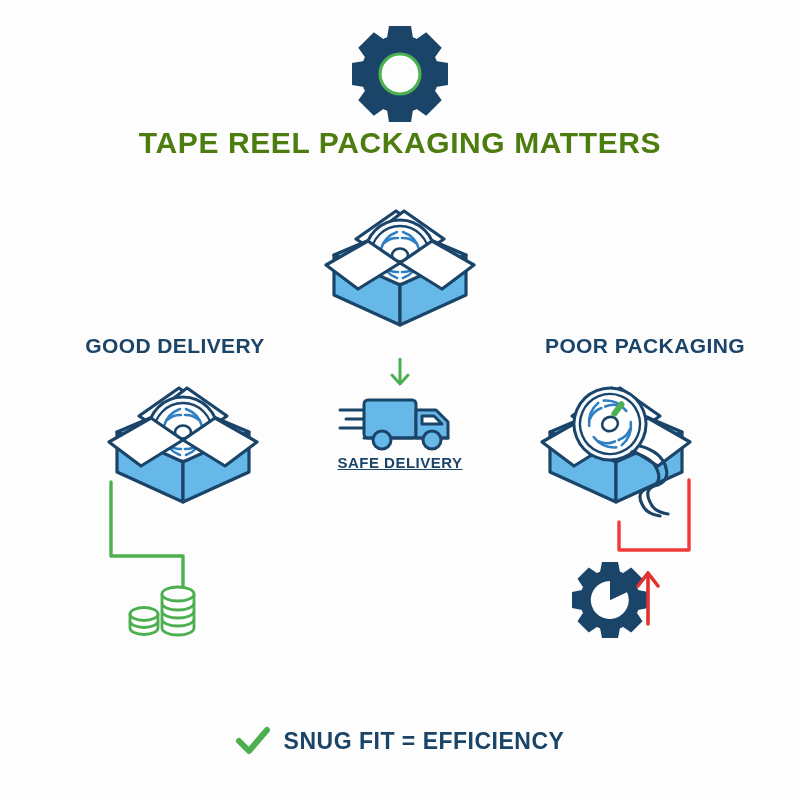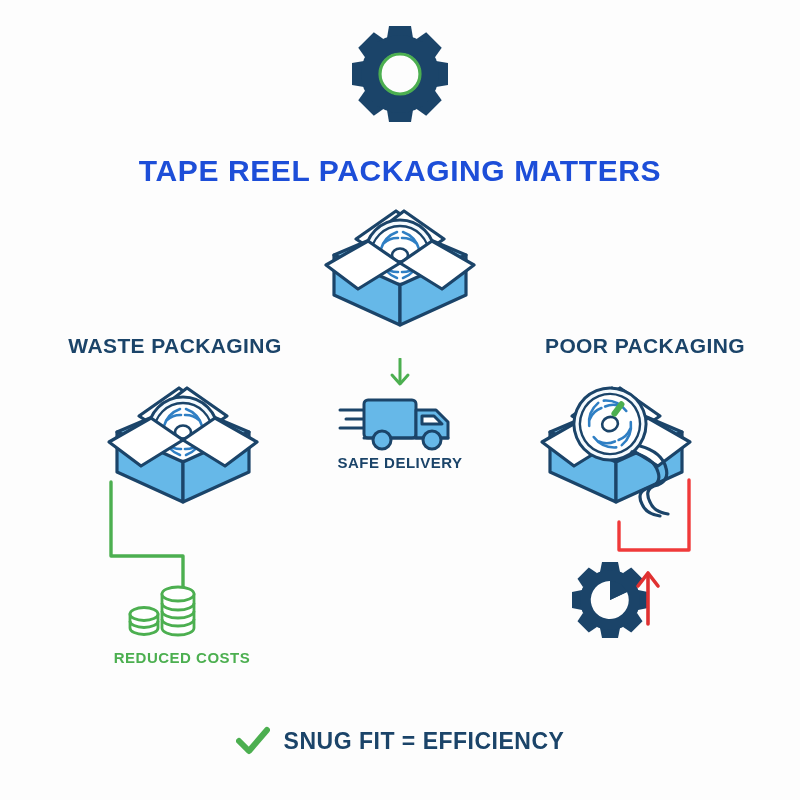--- a/index.html
+++ b/index.html
@@ -22,23 +22,22 @@
 
   .title {
     position: absolute;
     left: 0;
     top: 126px;
     width: 800px;
     text-align: center;
     font-size: 30px;
     font-weight: bold;
     letter-spacing: 0.6px;
-    color: #1d4ed8;
+    color: #4d7c0f;
     font-family: "Liberation Sans", sans-serif;
-    margin-top: 28px;
   }
 
   .col-label {
     position: absolute;
     top: 334px;
     width: 280px;
     text-align: center;
     font-size: 21px;
     font-weight: bold;
     letter-spacing: 0.4px;
@@ -47,20 +46,21 @@
   #label-good { left: 35px; }
   #label-poor { left: 505px; }
 
   .cap {
     position: absolute;
     width: 300px;
     text-align: center;
     font-size: 15px;
     font-weight: bold;
     letter-spacing: 0.5px;
+    text-decoration: underline;
   }
   #cap-safe   { left: 250px; top: 454px; color: #1b4469; }
   #cap-costs  { left: 32px;  top: 649px; color: #4caf50; }
   #cap-damage { left: 475px; top: 649px; color: #1b4469; }
 
   .footer {
     position: absolute;
     left: 0;
     top: 726px;
     width: 800px;
@@ -128,21 +128,21 @@
       </g>
 
       <polygon points="22,50 88,80 88,120 22,90" fill="#66b8e8"></polygon>
       <polygon points="154,50 88,80 88,120 154,90" fill="#66b8e8"></polygon>
 
       <polygon points="14,60 56,36 88,58 46,84" fill="#ffffff"></polygon>
       <polygon points="162,60 120,36 88,58 130,84" fill="#ffffff"></polygon>
     </g>
   </svg>
 
-  <div class="col-label" id="label-good">WASTE PACKAGING</div>
+  <div class="col-label" id="label-good">GOOD DELIVERY</div>
   <div class="col-label" id="label-poor">POOR PACKAGING</div>
 
   <svg class="abs" style="left:385px; top:358px;" width="30" height="30" viewBox="0 0 30 30">
     <g stroke="#4caf50" stroke-width="3" fill="none" stroke-linecap="round" stroke-linejoin="round">
       <line x1="15" y1="1" x2="15" y2="24"></line>
       <polyline points="7,17 15,26 23,17"></polyline>
     </g>
   </svg>
 
   <svg class="abs" style="left:338px; top:392px;" width="124" height="62" viewBox="0 0 124 62">
@@ -208,21 +208,20 @@
       <path d="M 34,25 A 16,7 0 0 0 66,25" fill="none"></path>
       <path d="M 34,33 A 16,7 0 0 0 66,33" fill="none"></path>
       <path d="M 34,41 A 16,7 0 0 0 66,41" fill="none"></path>
 
       <path d="M 2,36 L 2,50 A 14,6.5 0 0 0 30,50 L 30,36 Z"></path>
       <ellipse cx="16" cy="36" rx="14" ry="6.5"></ellipse>
       <path d="M 2,43 A 14,6.5 0 0 0 30,43" fill="none"></path>
     </g>
   </svg>
 
-  <div class="cap" id="cap-costs">REDUCED COSTS</div>
 
   <svg class="abs" style="left:528px; top:380px;" width="186" height="140" viewBox="0 0 186 140">
     <g stroke="#1b4469" stroke-width="3.2" stroke-linejoin="round">
       <polygon points="44,36 84,8 112,28 72,54" fill="#ffffff"></polygon>
       <polygon points="132,36 92,8 66,28 106,54" fill="#ffffff"></polygon>
       <polygon points="22,52 88,24 154,52 88,82" fill="#8ccbf0"></polygon>
       <polygon points="22,52 88,82 88,122 22,92" fill="#66b8e8"></polygon>
       <polygon points="154,52 88,82 88,122 154,92" fill="#66b8e8"></polygon>
       <polygon points="14,62 56,38 88,60 46,86" fill="#ffffff"></polygon>
       <polygon points="162,62 120,38 88,60 130,86" fill="#ffffff"></polygon>

